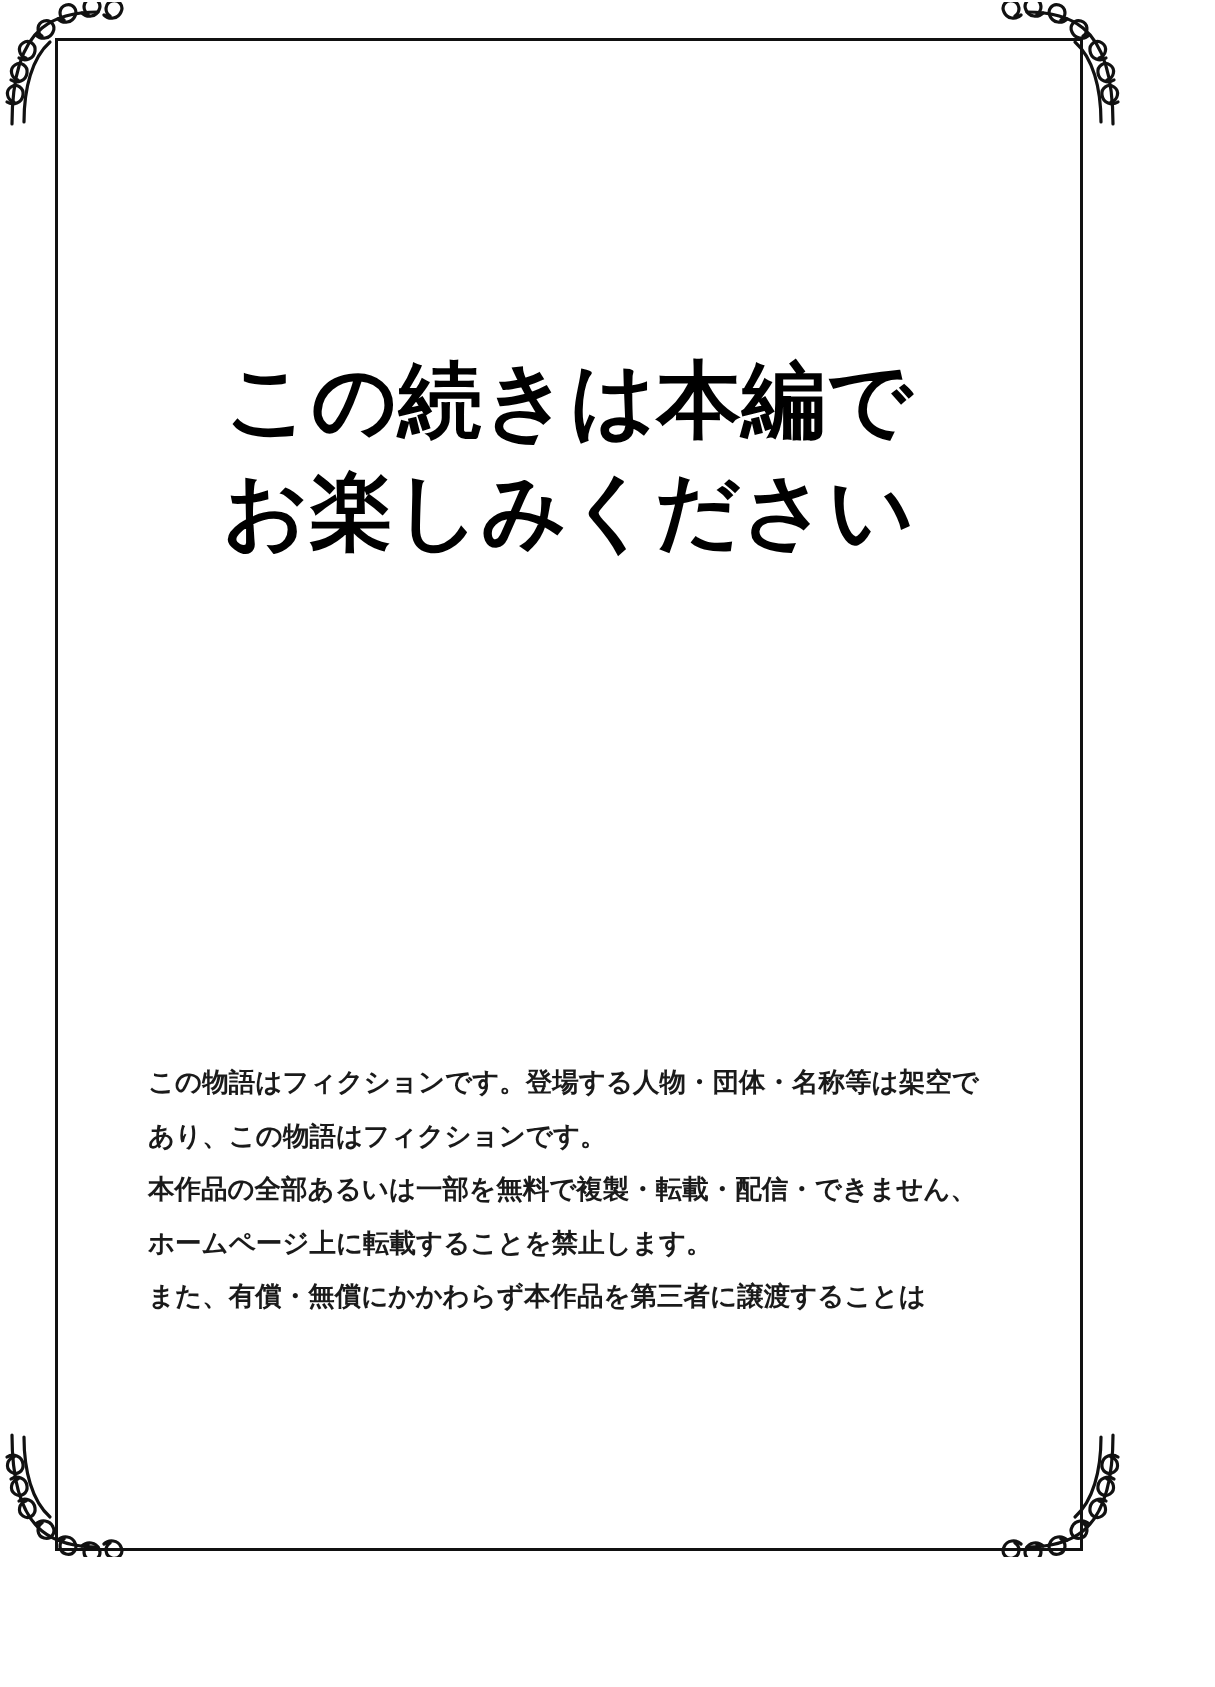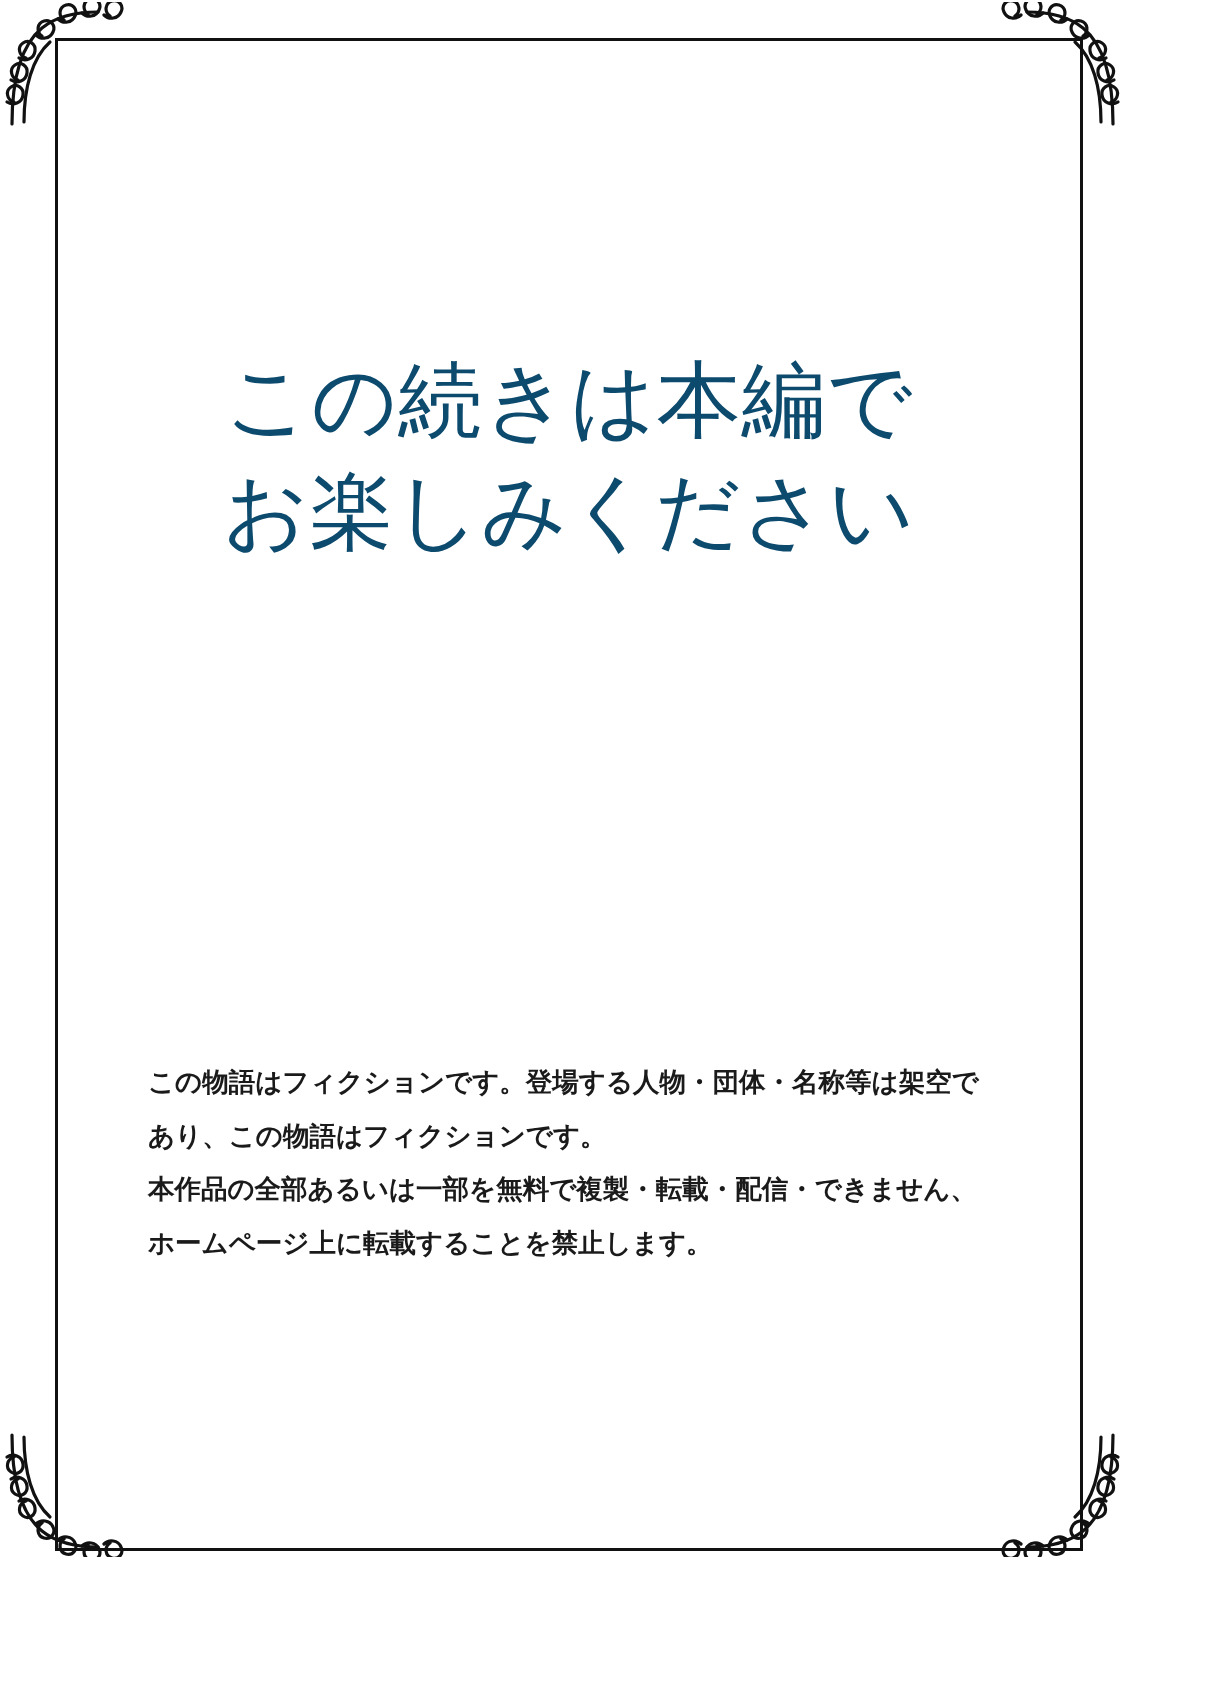--- a/index.html
+++ b/index.html
@@ -49,25 +49,25 @@
   .corner-bl { left: 2px;  bottom: 130px; transform: scaleY(-1); }
   .corner-br { right: 92px; bottom: 130px; transform: scale(-1,-1); }
 
   
   .headline {
     position: absolute;
     left: 55px;
     top: 345px;
     width: 1028px;
     text-align: center;
-    font-weight: 400;
+    font-weight: 700;
     font-size: 84px;
     line-height: 1.32;
     letter-spacing: 0.01em;
-    color: #0c4a6e;
+    color: #000000;
     white-space: pre-line;
   }
 
   
   .notice {
     position: absolute;
     left: 140px;
     top: 1052px;
     width: 860px;
     font-size: 26.5px;
@@ -151,15 +151,16 @@
   </div>
 
   <div class="headline">この続きは本編で
 お楽しみください</div>
 
   <div class="notice">
     <p>この物語はフィクションです。登場する人物・団体・名称等は架空で</p>
     <p>あり、この物語はフィクションです。</p>
     <p>本作品の全部あるいは一部を無料で複製・転載・配信・できません、</p>
     <p>ホームページ上に転載することを禁止します。</p>
+    <p>また、有償・無償にかかわらず本作品を第三者に譲渡することは</p>
   </div>
 
 </div>
 
 </body></html>

